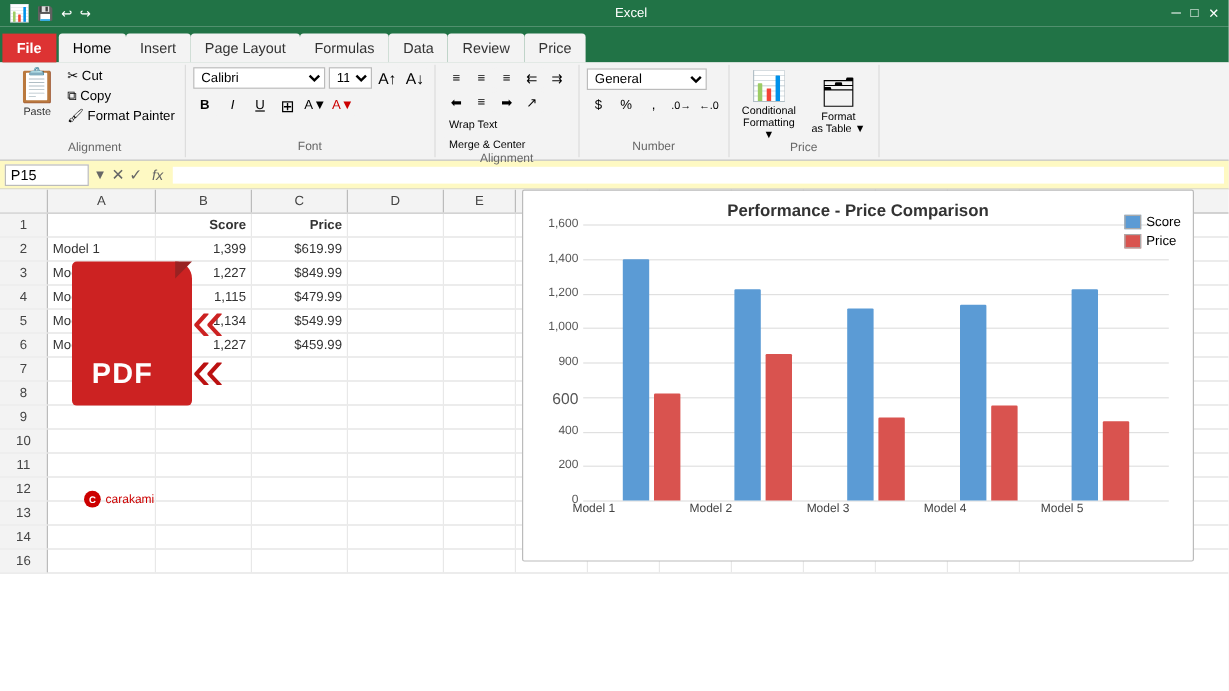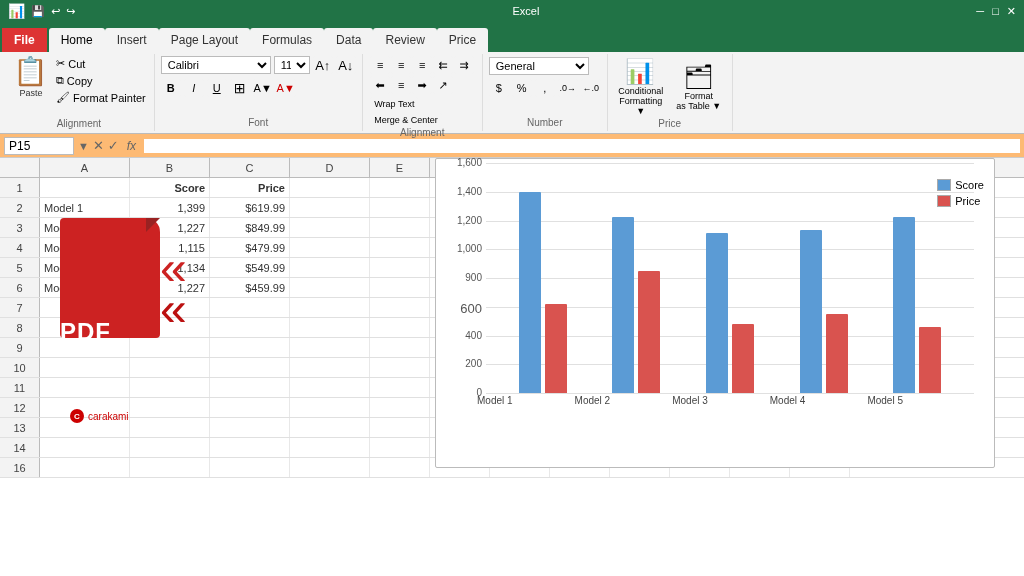--- a/index.html
+++ b/index.html
@@ -177,21 +177,21 @@
       text-align: center;
       border-radius: 2px;
       padding: 2px;
     }
     .cond-icon { font-size: 24px; }
 
     
     .formula-bar {
       display: flex;
       align-items: center;
-      background: #fdba74;
+      background: #fef9c3;
       border-bottom: 1px solid #ccc;
       height: 24px;
       padding: 0 4px;
       gap: 4px;
     }
     .cell-ref {
       width: 70px;
       border: 1px solid #bbb;
       padding: 1px 4px;
       font-size: 12px;
@@ -359,24 +359,24 @@
     .pdf-doc-corner {
       width: 0; height: 0;
       border-left: 14px solid #992222;
       border-bottom: 14px solid transparent;
       position: absolute;
       top: 0;
       left: 86px;
     }
     .pdf-text {
       position: absolute;
-      bottom: 2px;
+      bottom: 22px;
       left: 0;
       width: 84px;
-      text-align: left;
+      text-align: center;
       font-size: 24px;
       font-weight: bold;
       color: white;
       letter-spacing: 1px;
     }
     .arrows-container {
       position: absolute;
       left: 100px;
       top: 30px;
     }
@@ -848,20 +848,21 @@
       <span class="arrow-chevron">«</span>
       <span class="arrow-chevron" style="color:#bb1111;">«</span>
     </div>
     <div class="carakami-badge">
       <div class="carakami-icon">C</div>
       <span>carakami</span>
     </div>
   </div>
 
   <div class="chart-overlay">
+    <div class="chart-title">Performance - Price Comparison</div>
     <div style="position:relative;margin:4px 20px 2px 50px;height:230px;">
 
       <div id="y-lines" style="position:absolute;left:0;right:0;top:0;bottom:0;">
           <div style="position: absolute; left: 0px; right: 0px; top: 0%; border-top: 1px solid rgb(224, 224, 224);">
             <span style="position: absolute; right: calc(100% + 4px); top: -7px; font-size: 10px; color: rgb(85, 85, 85); white-space: nowrap;">1,600</span>
           </div>
           <div style="position: absolute; left: 0px; right: 0px; top: 12.5%; border-top: 1px solid rgb(224, 224, 224);">
             <span style="position: absolute; right: calc(100% + 4px); top: -7px; font-size: 10px; color: rgb(85, 85, 85); white-space: nowrap;">1,400</span>
           </div>
           <div style="position: absolute; left: 0px; right: 0px; top: 25%; border-top: 1px solid rgb(224, 224, 224);">

